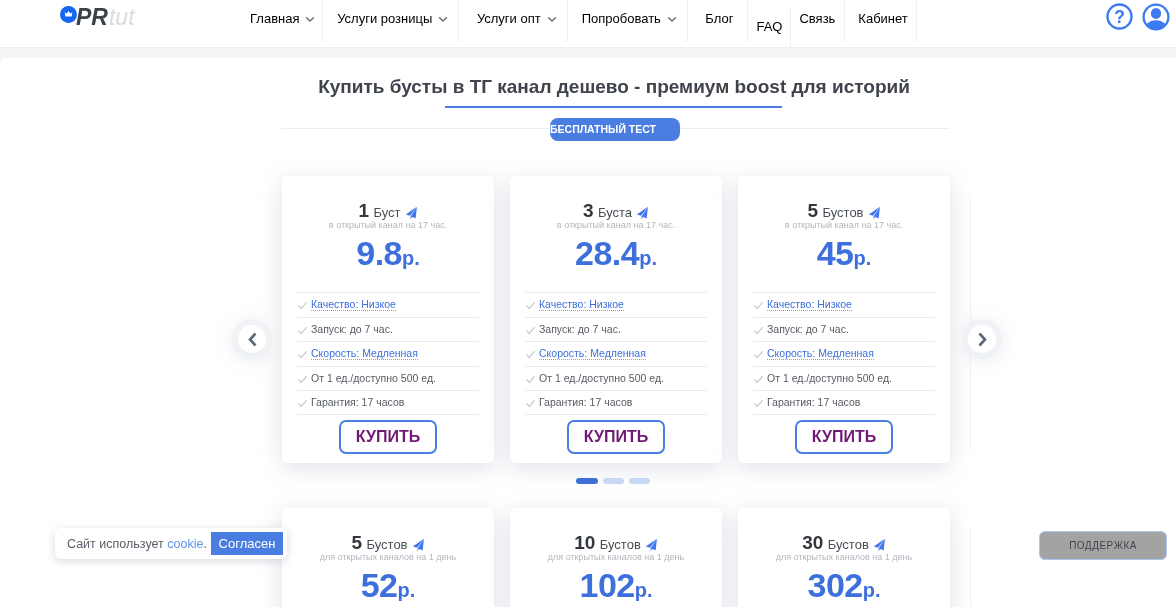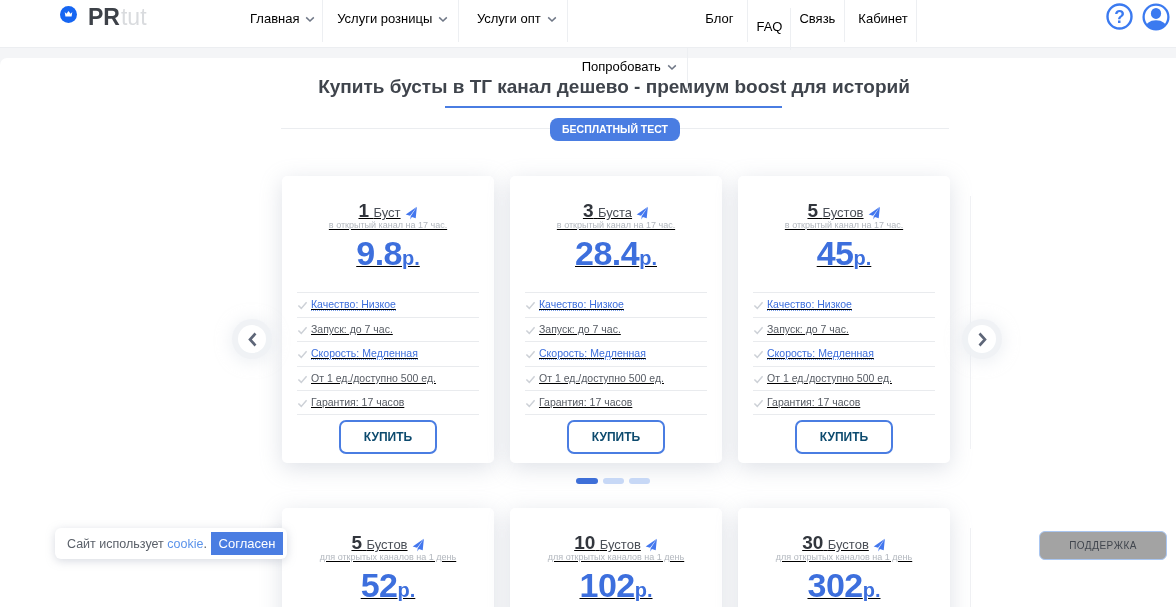--- a/index.html
+++ b/index.html
@@ -1,46 +1,46 @@
 <!DOCTYPE html>
 <html lang="ru"><head>
 <meta charset="utf-8">
 <title>PRtut</title>
 <style>
   * { margin:0; padding:0; box-sizing:border-box; }
   html,body { width:1176px; height:607px; overflow:hidden; font-family:"Liberation Sans",sans-serif; background:#f4f5f7; }
   .header { position:absolute; left:0; top:0; width:1176px; height:48px; background:#fff; border-bottom:1px solid #eceef1; z-index:5; }
   .logo-circle { position:absolute; left:60px; top:6px; width:17px; height:17px; border-radius:50%; background:#1666f2; display:flex; align-items:center; justify-content:center; }
-  .logo-text { position:absolute; left:88px; top:6px; line-height:22px; white-space:nowrap; }
+  .logo-text { position:absolute; left:76px; top:6px; line-height:22px; white-space:nowrap;font-style:italic; }
   .logo-pr { font-size:23px; font-weight:bold; color:#3d4148; }
   .logo-tut { font-size:23px; color:#d9dbde; margin-left:1px; }
   .nav { position:absolute; left:248px; top:0; height:42px; display:flex; }
   .nav-item { position:relative; height:42px; display:flex; align-items:center; padding-bottom:5px; font-size:13px; color:#000000; border-right:1px solid #edeff2; }
   .nav-item .chev { margin-left:6px; margin-top:2px; }
   .hicons { position:absolute; right:6px; top:3px; display:flex; gap:9px; }
   .main-panel { position:absolute; left:0; top:58px; width:1176px; height:549px; background:#fff; border-radius:7px 0 0 0; }
   .title { position:absolute; top:76px; left:0; width:1228px; text-align:center; font-size:19px; font-weight:bold; color:#3f444c; }
   .title-underline { position:absolute; top:106px; left:445px; width:337px; height:2px; background:#4a7de2; }
   .hr-line { position:absolute; top:128px; left:281px; width:668px; height:1px; background:#ebedf0; }
-  .test-btn { position:absolute; top:118px; left:550px; width:130px; height:23px; background:#4a7de2; border-radius:8px; color:#fff; font-size:10.5px; font-weight:bold; text-align:center; line-height:23px; letter-spacing:0px; }
-
-  .card { position:absolute; width:212px; background:#fff; border-radius:5px; box-shadow:0 5px 22px rgba(145,155,175,0.30); text-align:center;text-decoration:underline; }
+  .test-btn { position:absolute; top:118px; left:550px; width:130px; height:23px; background:#4a7de2; border-radius:8px; color:#fff; font-size:10.5px; font-weight:bold; line-height:23px; letter-spacing:0px; }
+
+  .card { position:absolute; width:212px; background:#fff; border-radius:5px; box-shadow:0 5px 22px rgba(145,155,175,0.30); text-align:center; }
   .card .c-title { margin-top:27px; color:#3f444c; line-height:15px; }
   .card .c-num { font-size:19px; font-weight:bold; color:#32363d; }
   .card .c-word { font-size:13px; color:#4a4f57; }
   .card .c-sub { font-size:9px; color:#b2b7be; }
   .card .c-price { margin-top:9px; color:#3d6fdd; font-weight:bold; line-height:28px;}
   .card .c-price .big { font-size:34px; letter-spacing:-0.5px; }
   .card .c-price .small { font-size:20px; }
   .card ul { list-style:none; margin:18px 15px 0 15px; }
   .card li { border-top:1px solid #e9ebee; text-align:left; font-size:10.5px; color:#565b63; padding-left:14px; position:relative; height:24.5px; display:flex; align-items:center;}
   .card li:last-child { border-bottom:1px solid #e9ebee; }
   .card li .chk { position:absolute; left:0px; top:7px; color:#c9cdd3; }
   .card li a { color:#3d6fdd; text-decoration:none; border-bottom:1px dotted #7ba0e8; }
-  .buy-btn { display:inline-block; margin-top:5px; width:98px; height:34px; border:2px solid #4a7de2; border-radius:7px; color:#0c4a6e; font-size:12px; font-weight:bold; line-height:30px; background:#fff; }
+  .buy-btn { display:inline-block; margin-top:5px; width:98px; height:34px; border:2px solid #4a7de2; border-radius:7px; color:#701a75; font-size:16px; font-weight:bold; line-height:30px; background:#fff; }
   .plane { display:inline-block; vertical-align:-3px; margin-left:4px; }
 
   .dots { position:absolute; top:478px; left:576px; display:flex; gap:5px; }
   .dots span { width:21px; height:6px; border-radius:3px; background:#c7d8f6; }
   .dots span:first-child { background:#3e6fd8; width:22px;}
 
   .arrow { position:absolute; width:28px; height:28px; background:#fff; border-radius:50%; box-shadow:0 0 0 6px rgba(239,241,245,0.85), 0 2px 14px 9px rgba(228,231,238,0.5); display:flex; align-items:center; justify-content:center; z-index:4; }
 
   .cookie { position:absolute; left:55px; top:528px; width:232px; height:31px; background:#fff; border-radius:6px; box-shadow:0 2px 10px rgba(140,150,170,0.35); z-index:6; display:flex; align-items:center; }
   .cookie .ctext { margin-left:12px; font-size:12.5px; color:#5a6069; }
@@ -63,21 +63,21 @@
     <div class="nav">
       <div class="nav-item" style="width:74.7px; padding-left:2px;">Главная <svg class="chev" width="10" height="7" viewBox="0 0 10 7">
           <polyline points="1.2,1.4 5,5 8.8,1.4" fill="none" stroke="#6e7685" stroke-width="1.5"></polyline>
         </svg></div>
       <div class="nav-item" style="width:136.2px; padding-left:14.5px;">Услуги розницы <svg class="chev" width="10" height="7" viewBox="0 0 10 7">
           <polyline points="1.2,1.4 5,5 8.8,1.4" fill="none" stroke="#6e7685" stroke-width="1.5"></polyline>
         </svg></div>
       <div class="nav-item" style="width:108.8px; padding-left:18px;">Услуги опт <svg class="chev" width="10" height="7" viewBox="0 0 10 7">
           <polyline points="1.2,1.4 5,5 8.8,1.4" fill="none" stroke="#6e7685" stroke-width="1.5"></polyline>
         </svg></div>
-      <div class="nav-item" style="width:120.7px; padding-left:14px;margin-top:48px;">Попробовать <svg class="chev" width="10" height="7" viewBox="0 0 10 7">
+      <div class="nav-item" style="width:120.7px; padding-left:14px;">Попробовать <svg class="chev" width="10" height="7" viewBox="0 0 10 7">
           <polyline points="1.2,1.4 5,5 8.8,1.4" fill="none" stroke="#6e7685" stroke-width="1.5"></polyline>
         </svg></div>
       <div class="nav-item" style="width:60.1px; padding-left:17px;">Блог</div>
       <div class="nav-item" style="width:42.5px; padding-left:8px;margin-top:8px;">FAQ</div>
       <div class="nav-item" style="width:54.4px; padding-left:8.5px;">Связь</div>
       <div class="nav-item" style="width:71.4px; padding-left:13px;">Кабинет</div>
     </div>
     <div class="hicons">
       <svg width="27" height="27" viewBox="0 0 27 27">
         <circle cx="13.5" cy="13.5" r="12" fill="none" stroke="#3b7af0" stroke-width="2.4"></circle>

